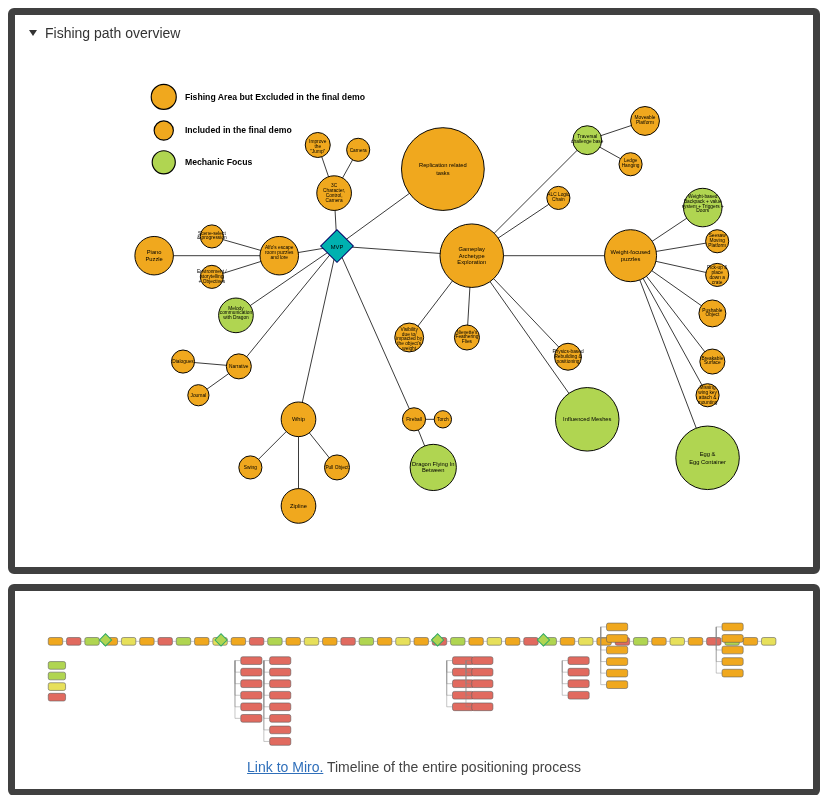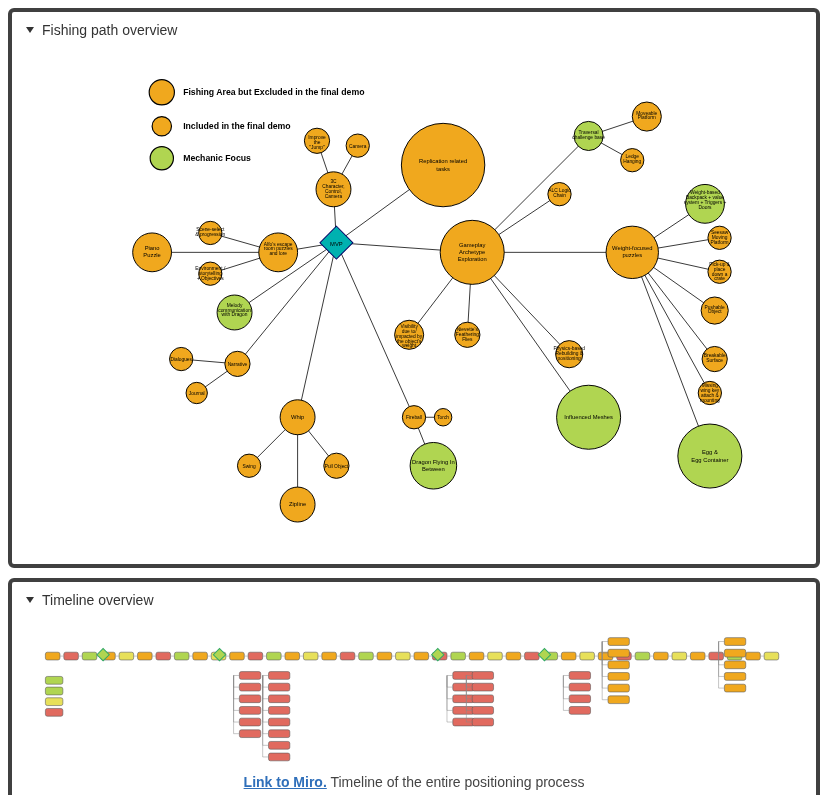--- a/index.html
+++ b/index.html
@@ -1,25 +1,25 @@
 <!DOCTYPE html>
 <html><head>
 <meta charset="utf-8">
 <style>
   html,body{margin:0;padding:0;font-family:"Segoe UI",Arial,sans-serif;background:#fff;color:#222;}
   .wrap{width:828px;margin:0;padding:8px;box-sizing:border-box;}
-  .panel{border:4px solid #404040;border-radius:6px;margin-bottom:10px;padding:10px 14px 14px 14px;box-sizing:border-box;}
+  .panel{border:7px solid #404040;border-radius:6px;margin-bottom:10px;padding:10px 14px 14px 14px;box-sizing:border-box;}
   .panel-head{display:flex;align-items:center;gap:8px;font-size:14px;color:#333;margin-bottom:8px;}
   .caret{width:0;height:0;border-left:4px solid transparent;border-right:4px solid transparent;border-top:6px solid #333;}
   svg text{font-family:"Segoe UI",Arial,sans-serif;}
   .legend text{font-weight:700;font-size:9px;fill:#000;}
   .node-lab{font-size:6px;fill:#000;text-anchor:middle;}
   .node-lab-s{font-size:5px;fill:#000;text-anchor:middle;}
   .cap{text-align:center;font-size:14px;color:#444;margin-top:4px;}
-  .cap .link{color:#2f6fba;font-weight:700;}
+  .cap .link{color:#2f6fba;font-weight:400;}
   .tl-box{stroke:#5a5a5a;stroke-width:.6;}
 </style>
 </head>
 <body>
 <div class="wrap">
 
 <div class="panel">
   <div class="panel-head">
     <span class="caret"></span>
     <span>Fishing path overview</span>
@@ -220,24 +220,20 @@
           <text class="node-lab-s" x="705" y="349"><tspan x="705">Missing</tspan><tspan x="705" dy="5">wing key</tspan><tspan x="705" dy="5">attach &amp;</tspan><tspan x="705" dy="5">mounting</tspan></text>
         </g>
     <g>
           <circle cx="705" cy="420" r="33" fill="#b0d551" stroke="#000"></circle>
           <text class="node-lab" x="705" y="418"><tspan x="705">Egg &amp;</tspan><tspan x="705" dy="8">Egg Container</tspan></text>
         </g>
   </svg>
 </div>
 
 <div class="panel">
-  <div class="panel-head">
-    <span class="caret"></span>
-    <span>Timeline overview</span>
-  </div>
   <svg viewBox="0 0 800 150" width="100%" height="150">
     <g id="tl">
           <rect class="tl-box" x="20" y="35" width="15" height="8" rx="2" fill="#f0a81e"></rect>
           <rect class="tl-box" x="39" y="35" width="15" height="8" rx="2" fill="#e16a5f"></rect>
           <line x1="35" y1="39" x2="39" y2="39" stroke="#888" stroke-width="0.5"></line>
           <rect class="tl-box" x="58" y="35" width="15" height="8" rx="2" fill="#b0d551"></rect>
           <line x1="54" y1="39" x2="58" y2="39" stroke="#888" stroke-width="0.5"></line>
           <rect class="tl-box" x="77" y="35" width="15" height="8" rx="2" fill="#f0a81e"></rect>
           <line x1="73" y1="39" x2="77" y2="39" stroke="#888" stroke-width="0.5"></line>
           <rect class="tl-box" x="96" y="35" width="15" height="8" rx="2" fill="#e7e05a"></rect>

